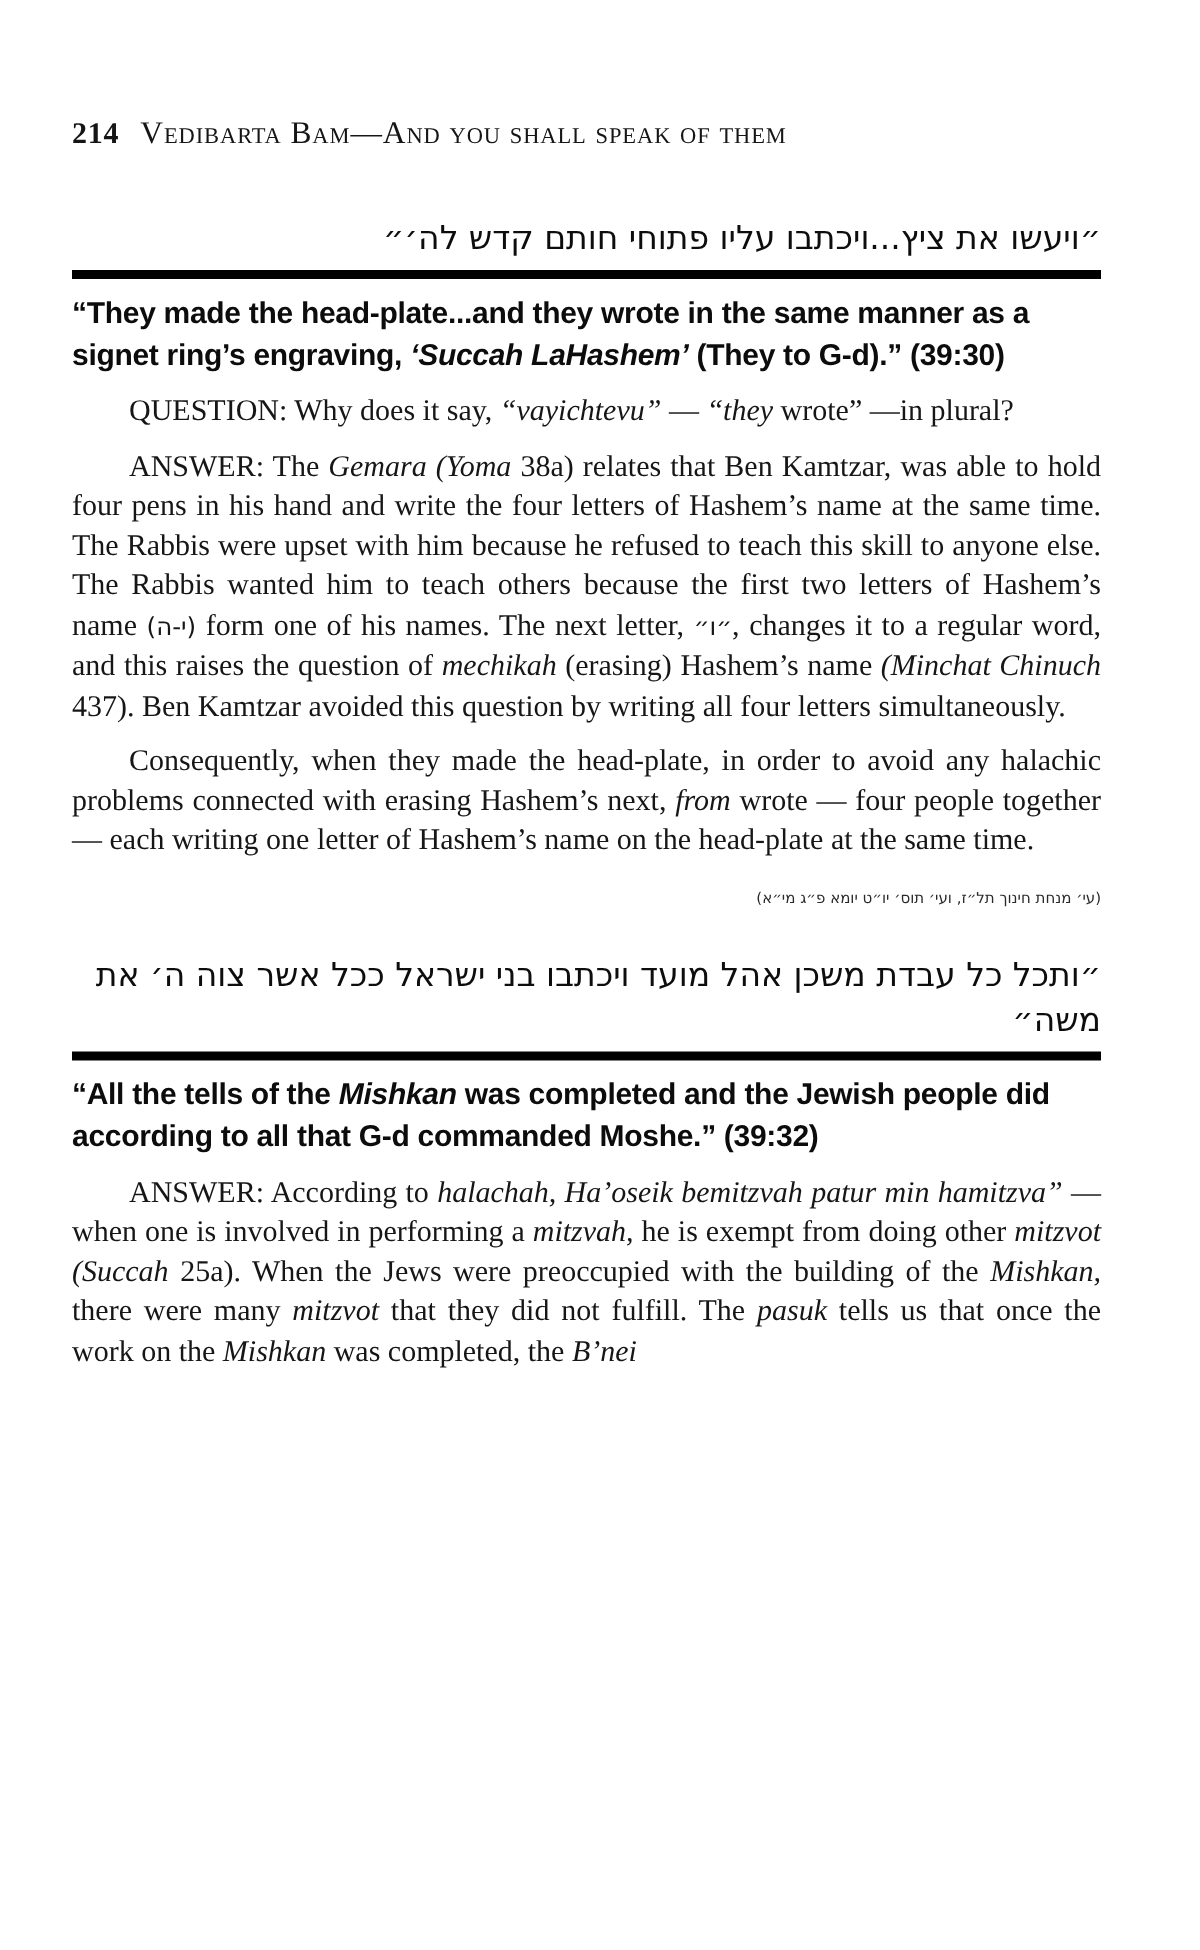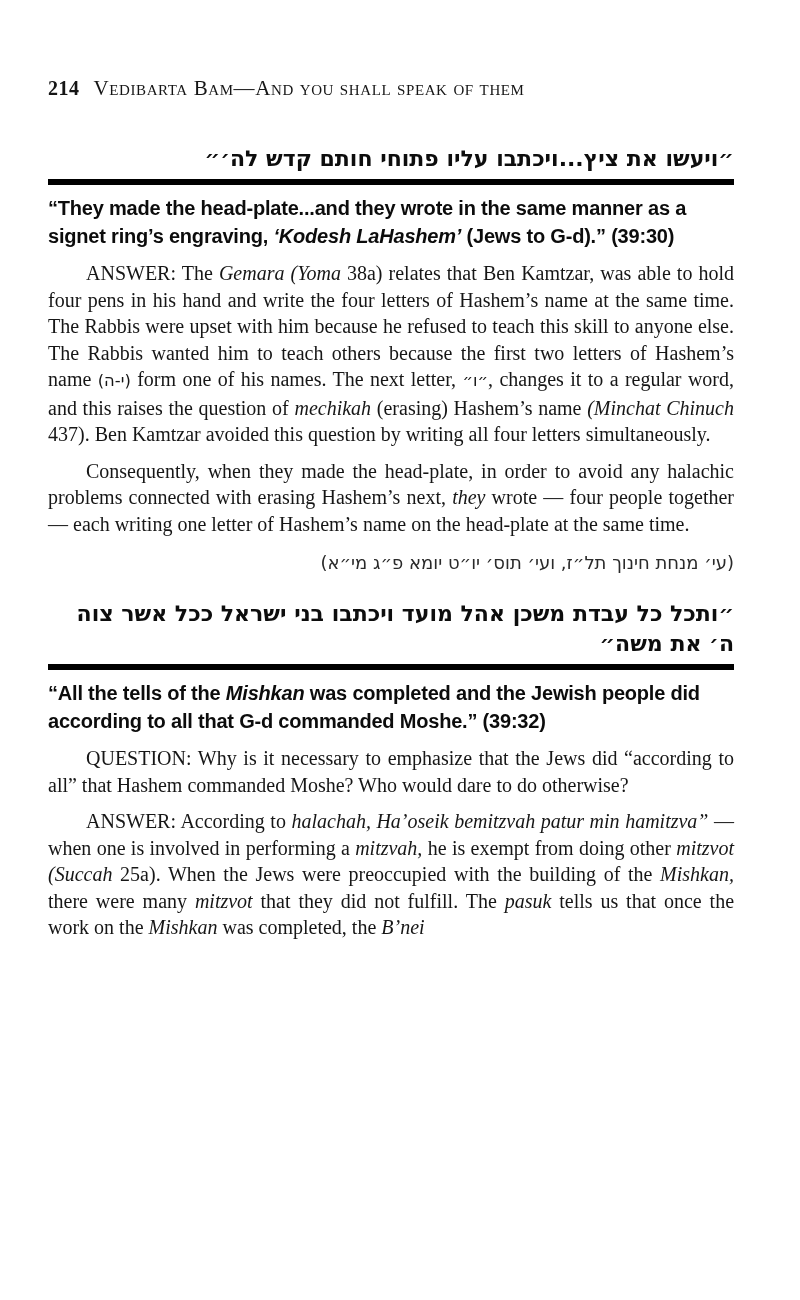--- a/index.html
+++ b/index.html
@@ -33,21 +33,21 @@
     font-variant: small-caps;
     font-variant-caps: small-caps;
     letter-spacing: 0.6px;
     font-size: 21px;
   }
   
   .heb-head {
     direction: rtl;
     text-align: right;
     font-family: "DejaVu Sans", sans-serif;
-    font-weight: bold;
+    font-weight: normal;
     font-size: 22px;
     line-height: 30px;
     color: #0d0d0d;
     margin-top: 44px;
   }
   .section2 .heb-head { margin-top: 26px; }
   
   .bar {
     height: 6px;
     background: #000000;
@@ -76,47 +76,47 @@
   .i { font-style: italic; }
   .heb {
     font-family: "DejaVu Sans", sans-serif;
     font-size: 0.82em;
   }
   
   .footnote {
     direction: rtl;
     text-align: right;
     font-family: "DejaVu Sans", sans-serif;
-    font-size: 18px;
+    font-size: 10px;
     line-height: 20px;
     color: #2a2a2a;
     margin-top: 16px;
   }
 </style>
 </head>
 <body>
 
 <div class="page">
   <div class="content">
 
     <header class="running-head">
       <span class="pagenum">214</span><span class="running-title">Vedibarta Bam—And you shall speak of them</span>
     </header>
 
     <section class="section1">
       <h2 class="heb-head" dir="rtl">״ויעשו את ציץ...ויכתבו עליו פתוחי חותם קדש לה׳״</h2>
       <div class="bar"></div>
-      <p class="verse"><span>“They made the head-plate...and they wrote in the same manner as a signet ring’s engraving, </span><span class="i">‘Kodesh LaHashem’</span><span> (Jews to G-d).” (39:30)</span></p>
+      <p class="verse"><span>“They made the head-plate...and they wrote in the same manner as a signet ring’s engraving, </span><span class="i">‘Succah LaHashem’</span><span> (They to G-d).” (39:30)</span></p>
+      <p class="para"><span>QUESTION: Why does it say, </span><span class="i">“vayichtevu”</span><span> — </span><span class="i">“they</span><span> wrote” —in plural?</span></p>
       <p class="para"><span>ANSWER: The </span><span class="i">Gemara (Yoma</span><span> 38a) relates that Ben Kamtzar, was able to hold four pens in his hand and write the four letters of Hashem’s name at the same time. The Rabbis were upset with him because he refused to teach this skill to anyone else. The Rabbis wanted him to teach others because the first two letters of Hashem’s name </span><span class="heb">(י-ה)</span><span> form one of his names. The next letter, </span><span class="heb">״ו״</span><span>, changes it to a regular word, and this raises the question of </span><span class="i">mechikah</span><span> (erasing) Hashem’s name </span><span class="i">(Minchat Chinuch</span><span> 437). Ben Kamtzar avoided this question by writing all four letters simultaneously.</span></p>
-      <p class="para"><span>Consequently, when they made the head-plate, in order to avoid any halachic problems connected with erasing Hashem’s next, </span><span class="i">they</span><span> wrote — four people together — each writing one letter of Hashem’s name on the head-plate at the same time.</span></p>
+      <p class="para"><span>Consequently, when they made the head-plate, in order to avoid any halachic problems connected with erasing Hashem’s next, </span><span class="i">from</span><span> wrote — four people together — each writing one letter of Hashem’s name on the head-plate at the same time.</span></p>
       <p class="footnote" dir="rtl">(עי׳ מנחת חינוך תל״ז, ועי׳ תוס׳ יו״ט יומא פ״ג מי״א)</p>
     </section>
 
     <section class="section2">
       <h2 class="heb-head" dir="rtl">״ותכל כל עבדת משכן אהל מועד ויכתבו בני ישראל ככל אשר צוה ה׳ את משה״</h2>
       <div class="bar"></div>
       <p class="verse"><span>“All the tells of the </span><span class="i">Mishkan</span><span> was completed and the Jewish people did according to all that G-d commanded Moshe.” (39:32)</span></p>
-      <p class="para"><span>QUESTION: Why is it necessary to emphasize that the Jews did “according to all” that Hashem commanded Moshe? Who would dare to do otherwise?</span></p>
       <p class="para"><span>ANSWER: According to </span><span class="i">halachah, Ha’oseik bemitzvah patur min hamitzva”</span><span> — when one is involved in performing a </span><span class="i">mitzvah,</span><span> he is exempt from doing other </span><span class="i">mitzvot (Succah</span><span> 25a). When the Jews were preoccupied with the building of the </span><span class="i">Mishkan,</span><span> there were many </span><span class="i">mitzvot</span><span> that they did not fulfill. The </span><span class="i">pasuk</span><span> tells us that once the work on the </span><span class="i">Mishkan</span><span> was completed, the </span><span class="i">B’nei</span></p>
     </section>
 
   </div>
 </div>
 
 </body></html>

